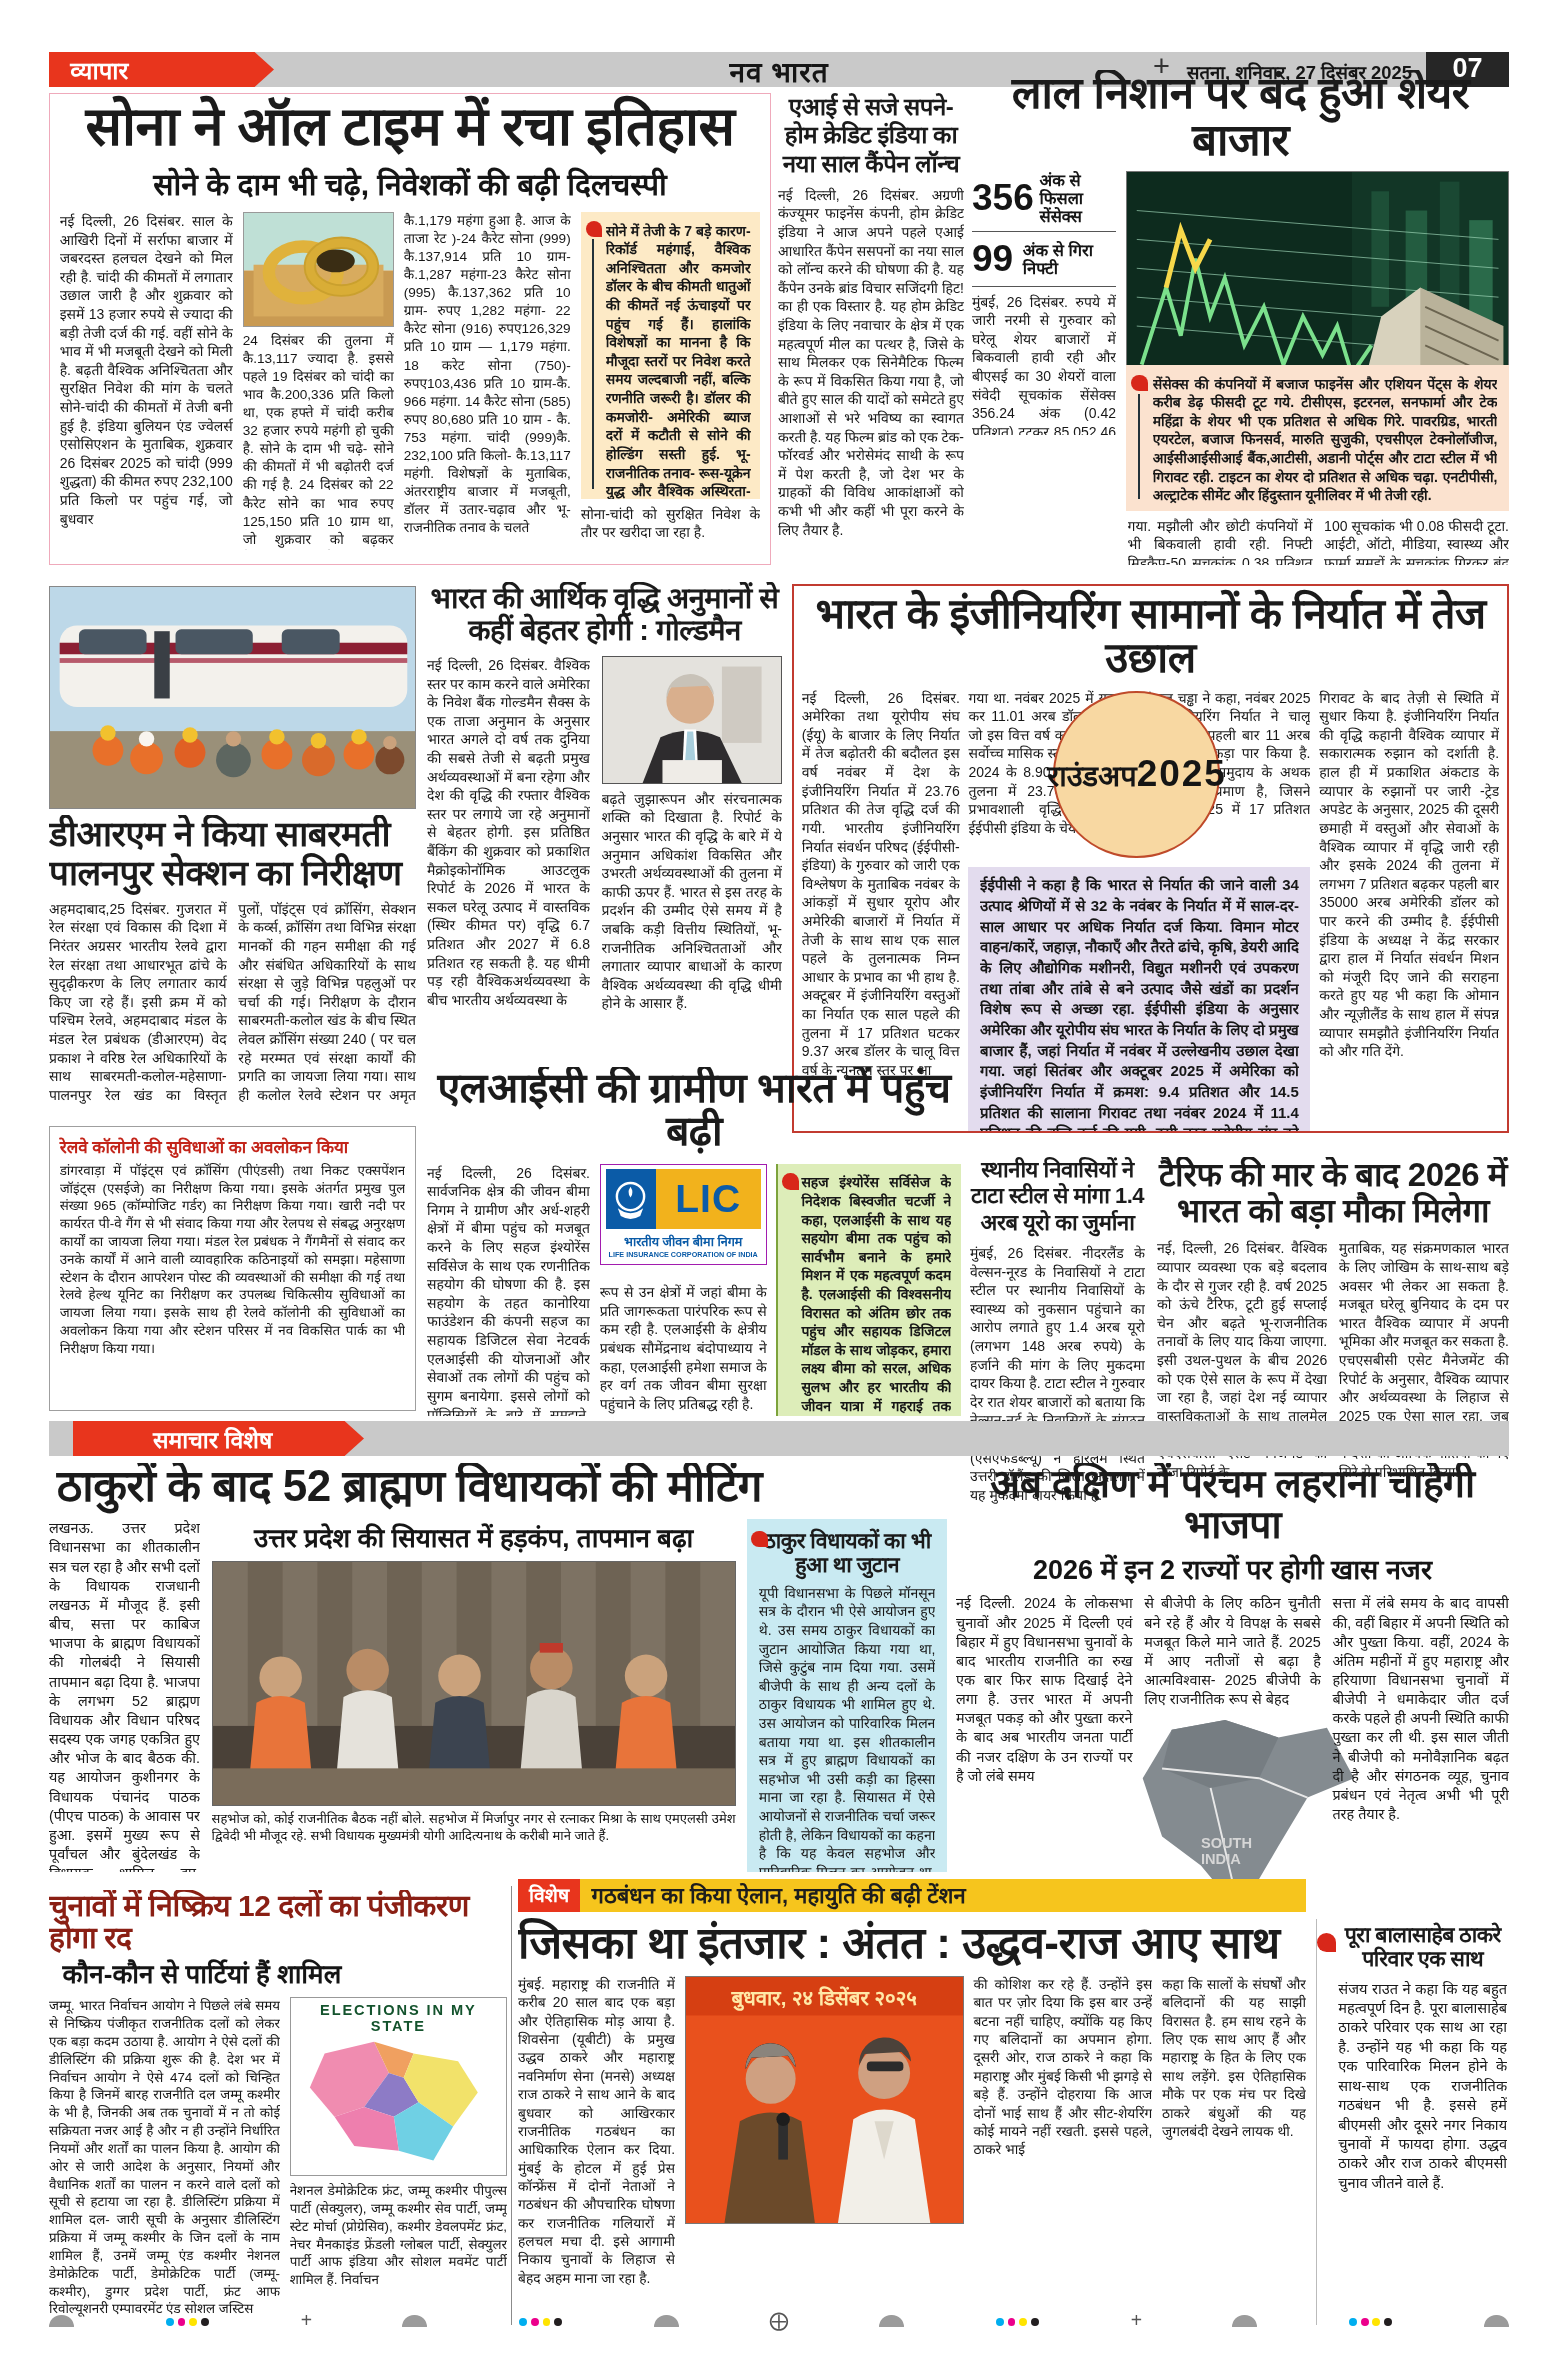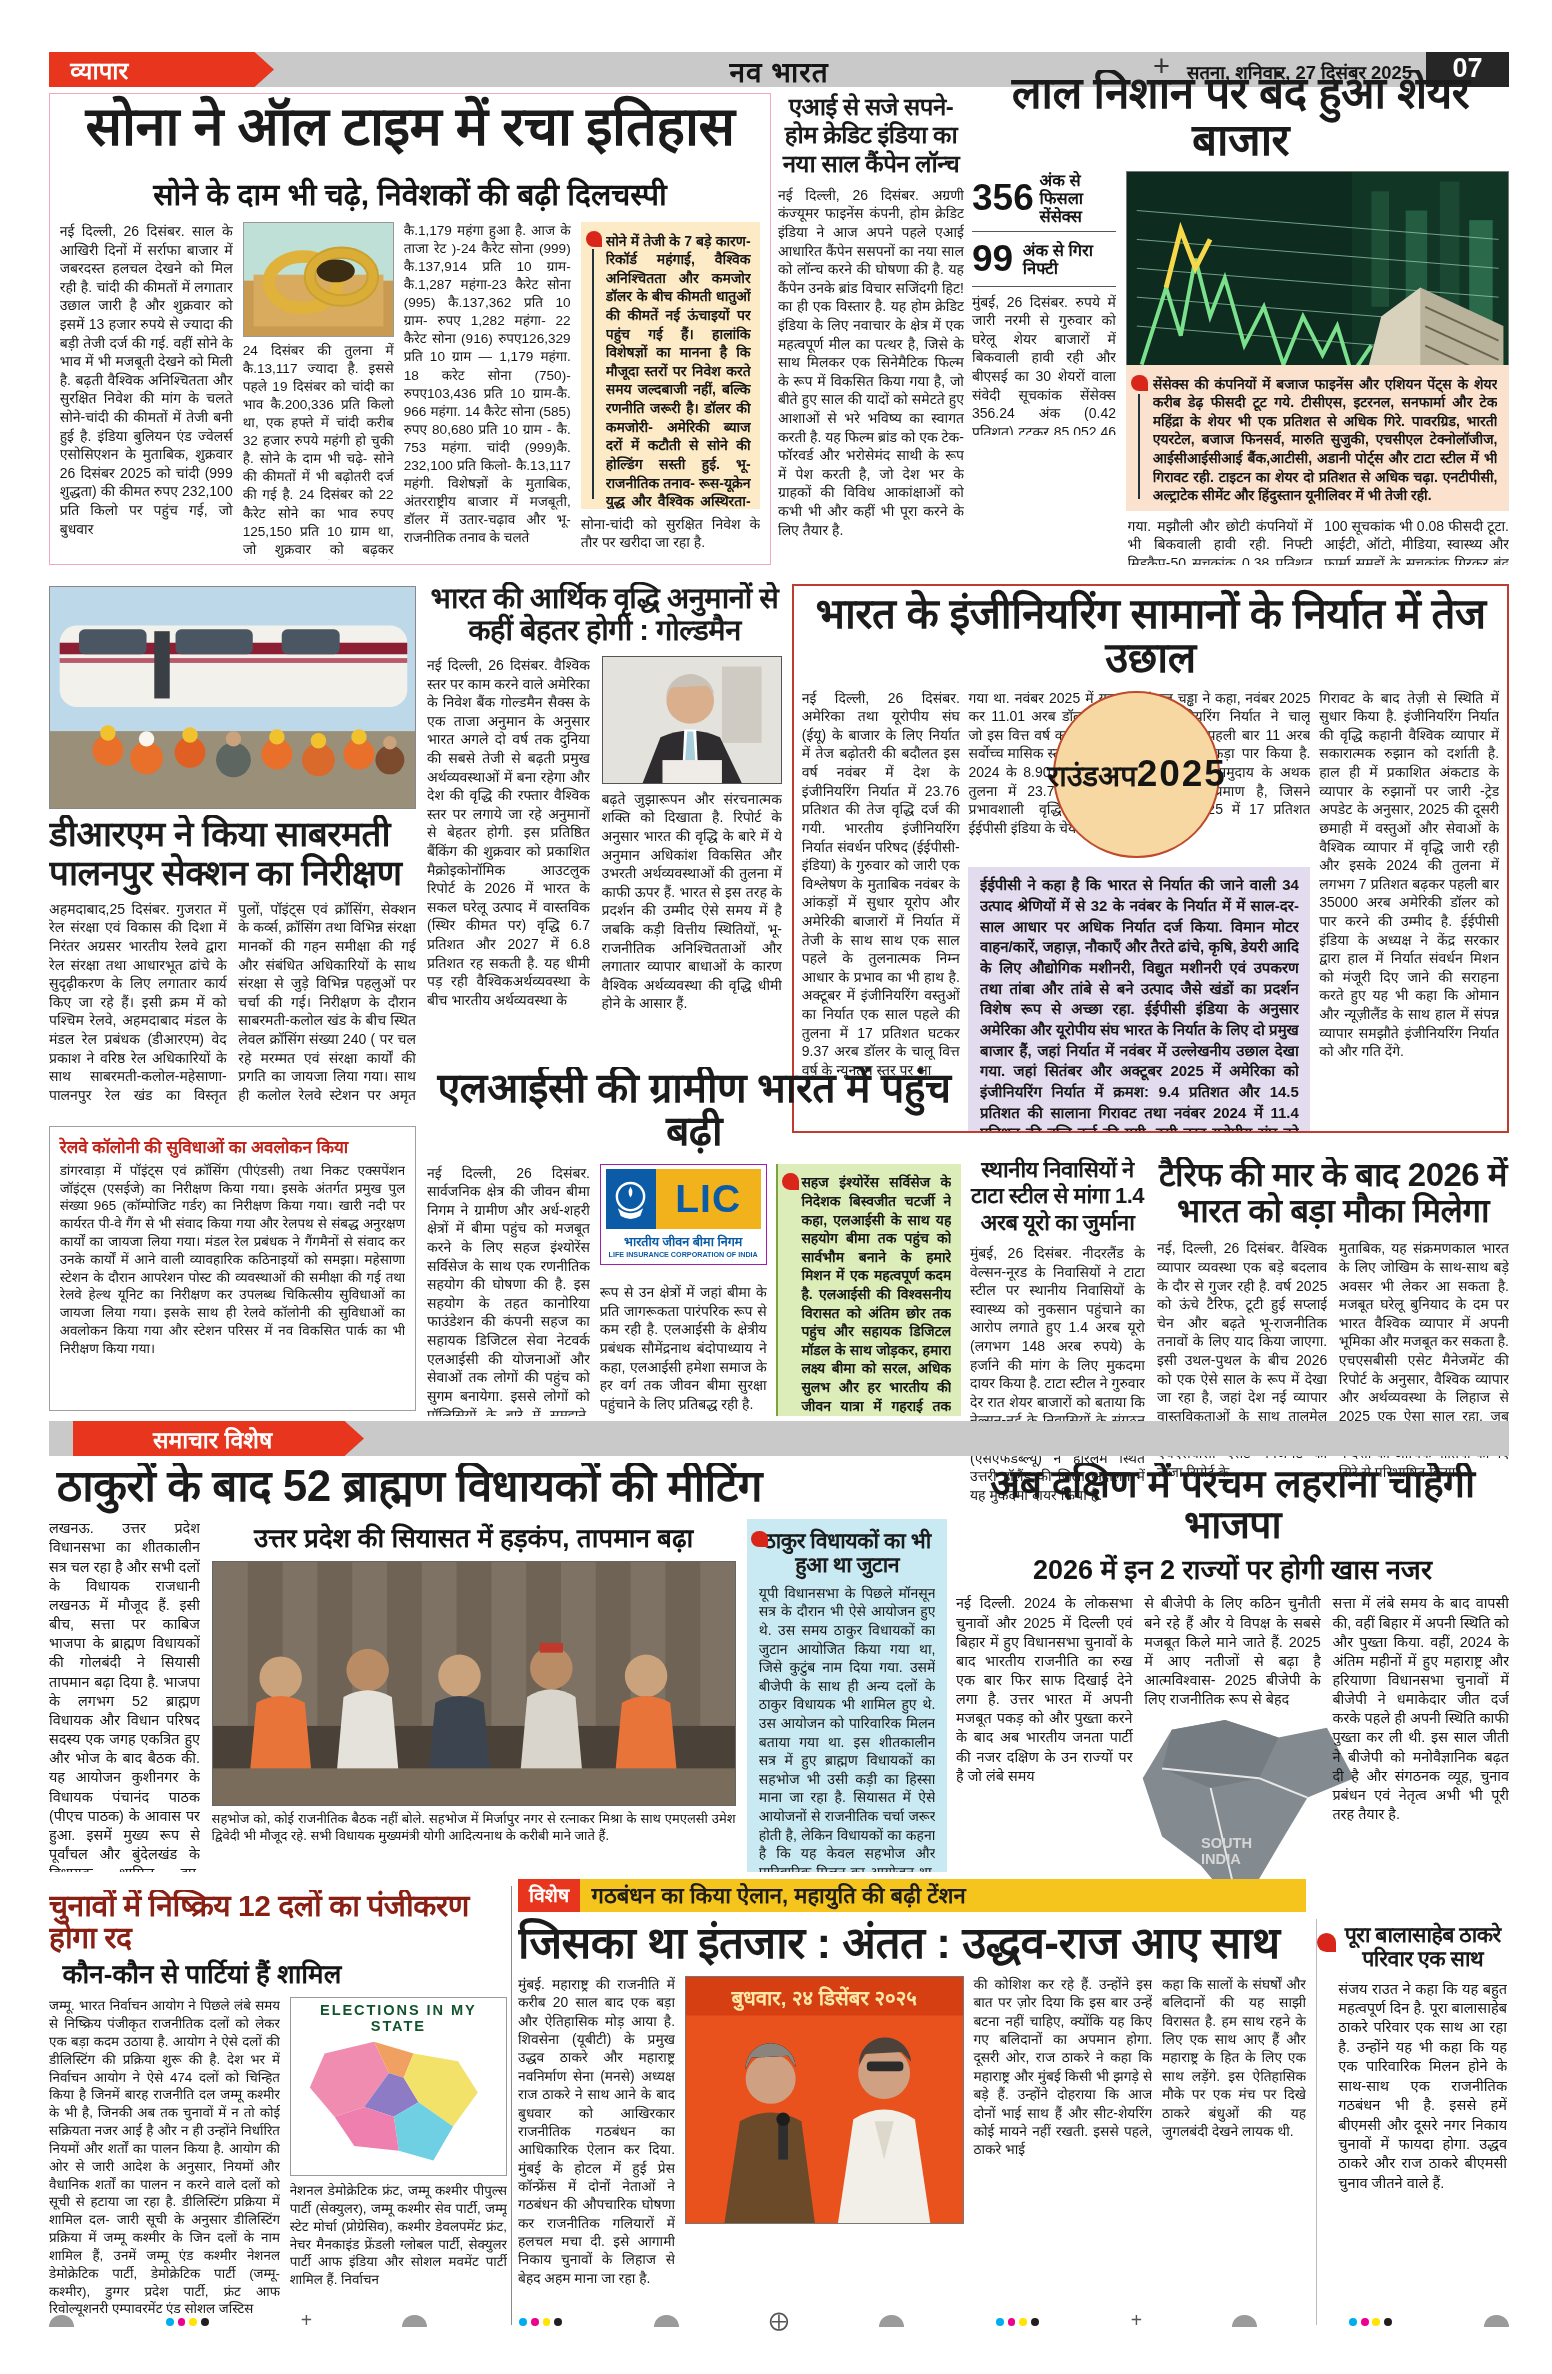--- a/index.html
+++ b/index.html
@@ -36,21 +36,21 @@
         <span>व्यापार</span>
       </div>
     <div class="abs center" style="left:0;right:0;top:0;font-size:28px;font-weight:800;letter-spacing:1px">नव भारत</div>
     <span class="abs" style="left:1104px;top:-1.9px;font-size:29px;font-weight:300;color:#333">+</span>
     <div class="abs" style="right:97px;top:6.8px;font-size:18.4px;font-weight:700">सतना, शनिवार, 27 दिसंबर 2025</div>
     <div class="abs center" style="right:0;top:0;width:83px;height:35px;background:#262626;color:#fff;font-size:27px;font-weight:800;line-height:33px">07</div>
   </div>
 
   <div class="abs" style="left:49px;top:93px;width:722px;height:472px;border:1.9px solid #efaabb;padding:3.9px 9.7px;overflow:hidden">
     <div class="hl center" style="font-size:54px">सोना ने ऑल टाइम में रचा इतिहास</div>
-    <div class="center" style="font-size:30px;font-weight:700;margin-top:18px">सोने के दाम भी चढ़े, निवेशकों की बढ़ी दिलचस्पी</div>
+    <div class="center" style="font-size:30px;font-weight:700;margin-top:8px">सोने के दाम भी चढ़े, निवेशकों की बढ़ी दिलचस्पी</div>
     <div class="cols" style="margin-top:7.8px;height:338px;gap:10px">
       <div class="bt" style="flex:0 0 173px">नई दिल्ली, 26 दिसंबर. साल के आखिरी दिनों में सर्राफा बाजार में जबरदस्त हलचल देखने को मिल रही है. चांदी की कीमतों में लगातार उछाल जारी है और शुक्रवार को इसमें 13 हजार रुपये से ज्यादा की बड़ी तेजी दर्ज की गई. वहीं सोने के भाव में भी मजबूती देखने को मिली है. बढ़ती वैश्विक अनिश्चितता और सुरक्षित निवेश की मांग के चलते सोने-चांदी की कीमतों में तेजी बनी हुई है. इंडिया बुलियन एंड ज्वेलर्स एसोसिएशन के मुताबिक, शुक्रवार 26 दिसंबर 2025 को चांदी (999 शुद्धता) की कीमत रुपए 232,100 प्रति किलो पर पहुंच गई, जो बुधवार</div>
       <div style="flex:0 0 151px;overflow:hidden">
         <div class="photo" style="height:115px;border:1px solid #999">
           <svg viewBox="0 0 156 118" preserveAspectRatio="none">
             <rect width="156" height="60" fill="#bfe0d6"></rect>
               <rect y="60" width="156" height="58" fill="#c99a52"></rect>
             <rect y="54" x="10" width="136" height="54" fill="#d8ab5e"></rect>
             <ellipse cx="62" cy="62" rx="36" ry="27" fill="none" stroke="#e0b23c" stroke-width="13"></ellipse>
             <ellipse cx="102" cy="56" rx="33" ry="25" fill="none" stroke="#caa02e" stroke-width="13"></ellipse>

